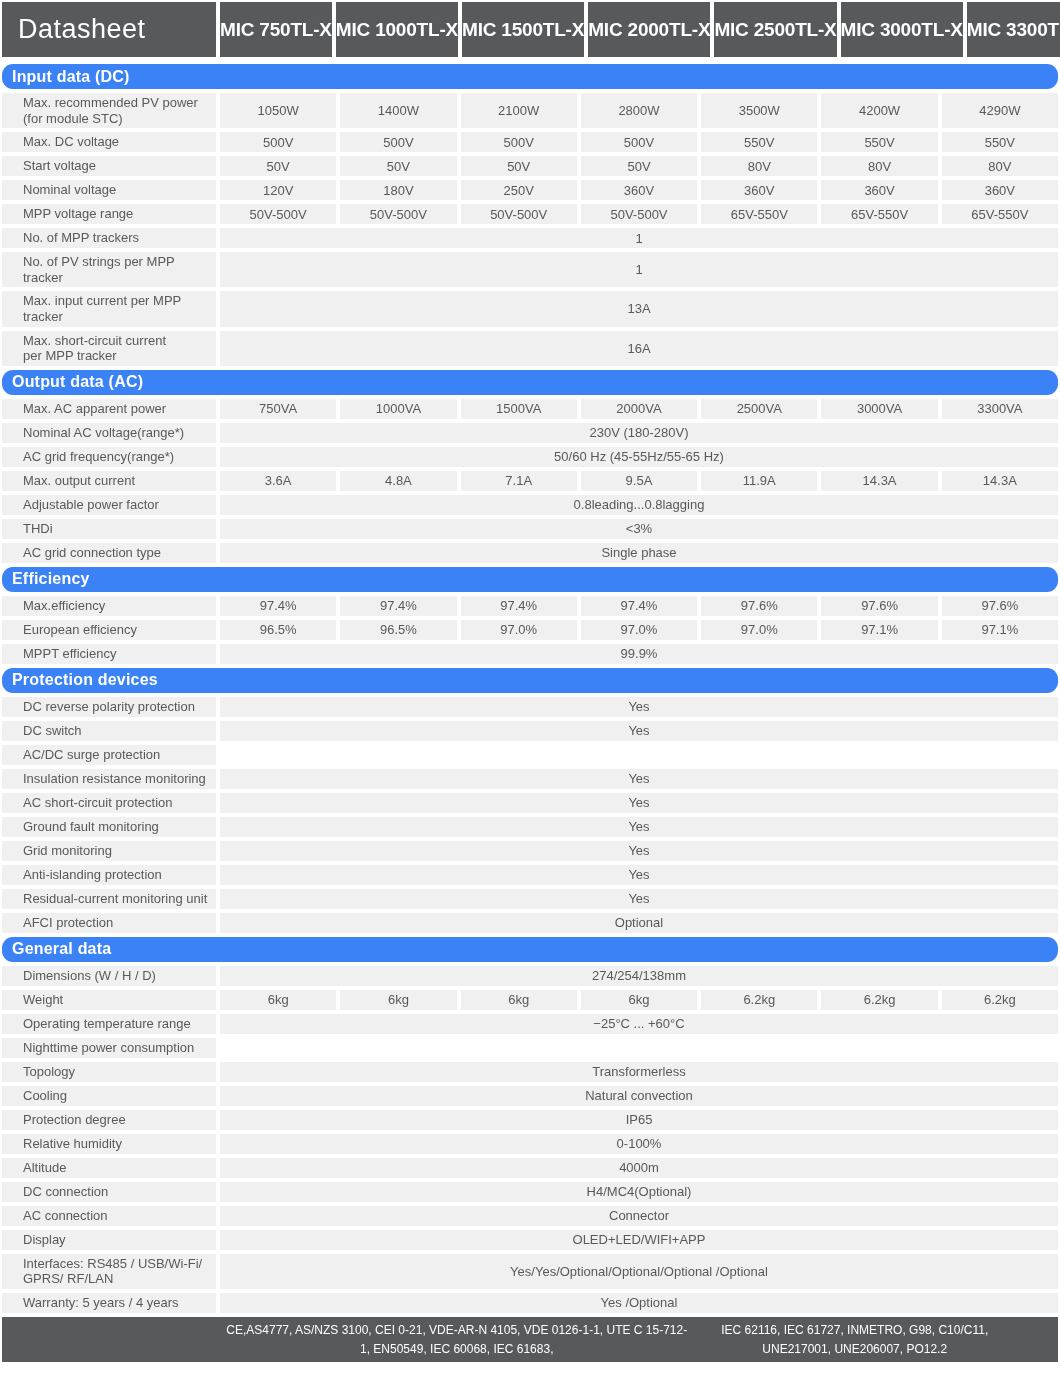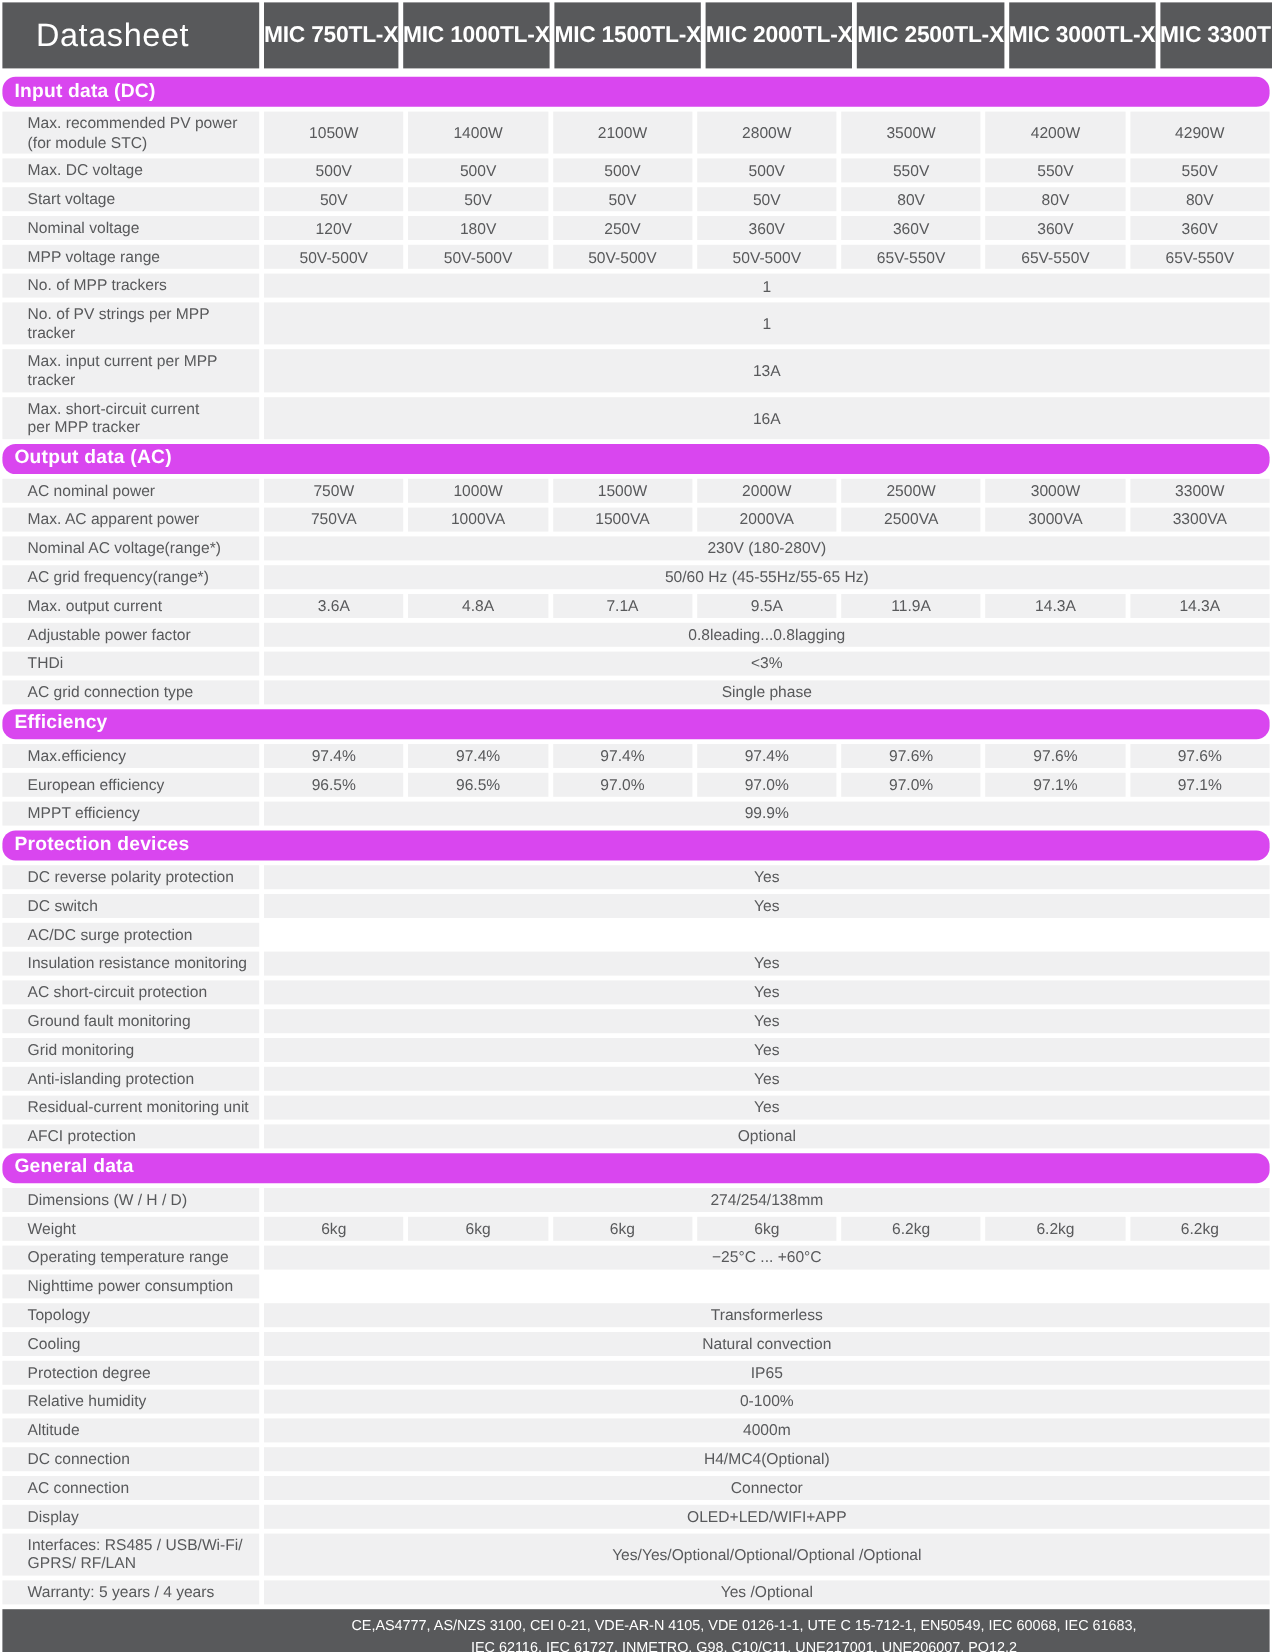--- a/index.html
+++ b/index.html
@@ -26,41 +26,41 @@
   }
 
   
   .top-header { margin-bottom: 7px; }
   .title-box {
     background: #58595b;
     color: #ffffff;
     height: 55px;
     display: flex;
     align-items: center;
-    padding-left: 28px;
+    padding-left: 16px;
     font-size: 27px;
     font-weight: 400;
     letter-spacing: 0.5px;
   }
   .model-box {
     background: #58595b;
     color: #ffffff;
     height: 55px;
     display: flex;
     align-items: center;
     justify-content: center;
     font-size: 19px;
     font-weight: 700;
     letter-spacing: -0.2px;
     white-space: nowrap;
   }
 
   
   .section-header {
-    background: #d946ef;
+    background: #3b82f6;
     color: #ffffff;
     font-size: 16px;
     font-weight: 700;
     height: 25px;
     display: flex;
     align-items: center;
     padding-left: 10px;
     margin-bottom: 4px;
     letter-spacing: 0.2px;
     border-radius: 11px;
@@ -89,21 +89,20 @@
   }
   .cell.merged { grid-column: 2 / 9; }
 
   
   .cert-bar {
     background: #58595b;
     color: #ffffff;
     margin-top: 3px;
     min-height: 45px;
     display: flex;
-    flex-direction: column;
     align-items: center;
     justify-content: center;
     text-align: center;
     font-size: 12px;
     line-height: 1.55;
     padding: 4px 40px 4px 220px;
   }
 </style>
 </head>
 <body>
@@ -188,30 +187,20 @@
         <div class="cell label">Max. input current per MPP tracker</div>
         <div class="cell value merged">13A</div>
       </div>
       <div class="row grid8">
         <div class="cell label">Max. short-circuit current
 per MPP tracker</div>
         <div class="cell value merged">16A</div>
       </div>
       <div class="section-header">Output data (AC)</div>
       <div class="row grid8">
-        <div class="cell label">AC nominal power</div>
-        <div class="cell value">750W</div>
-        <div class="cell value">1000W</div>
-        <div class="cell value">1500W</div>
-        <div class="cell value">2000W</div>
-        <div class="cell value">2500W</div>
-        <div class="cell value">3000W</div>
-        <div class="cell value">3300W</div>
-      </div>
-      <div class="row grid8">
         <div class="cell label">Max. AC apparent power</div>
         <div class="cell value">750VA</div>
         <div class="cell value">1000VA</div>
         <div class="cell value">1500VA</div>
         <div class="cell value">2000VA</div>
         <div class="cell value">2500VA</div>
         <div class="cell value">3000VA</div>
         <div class="cell value">3300VA</div>
       </div>
       <div class="row grid8">

